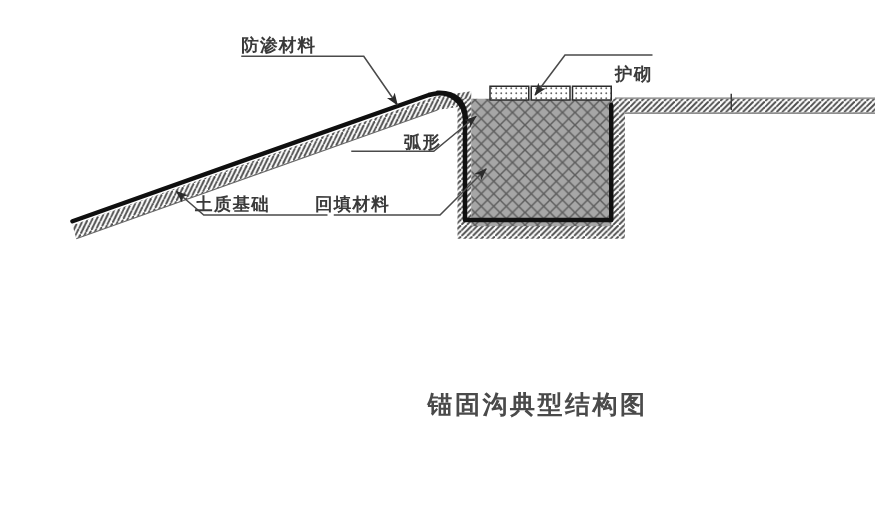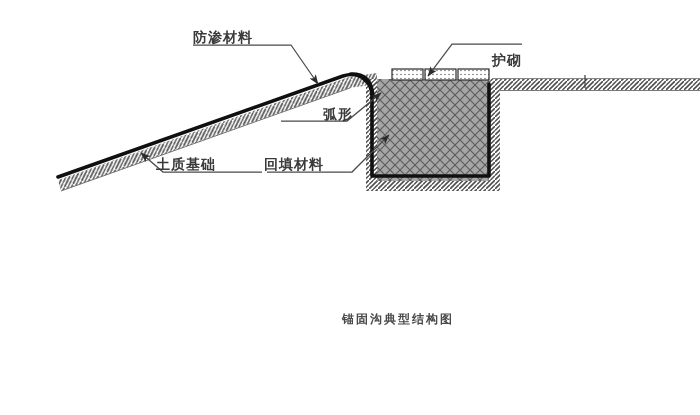--- a/index.html
+++ b/index.html
@@ -36,32 +36,32 @@
     font-size: 14px;
     font-weight: 700;
     color: #3a3a3a;
     white-space: nowrap;
     letter-spacing: 1px;
     line-height: 1;
   }
   .caption {
     position: absolute;
     font-family: "DejaVu Sans", "Liberation Sans", sans-serif;
-    font-size: 12px;
+    font-size: 20px;
     font-weight: 700;
     color: #4a4a4a;
     white-space: nowrap;
     letter-spacing: 2px;
     line-height: 1;
   }
   #label-anti-seepage { left: 193px; top: 30px; }
   #label-revetment    { left: 492px; top: 29px; margin-top: 24px; }
   #label-arc          { left: 283px; top: 107px; margin-left: 40px; }
   #label-soil-base    { left: 156px; top: 157px; }
-  #label-backfill     { left: 264px; top: 157px; }
+  #label-backfill     { left: 252px; top: 157px; }
   #caption-text       { left: 342px; top: 313px; }
 </style>
 </head>
 <body>
 
 <div id="diagram-root">
 
   <svg id="figure" viewBox="0 0 700 415">
     <defs>
 

